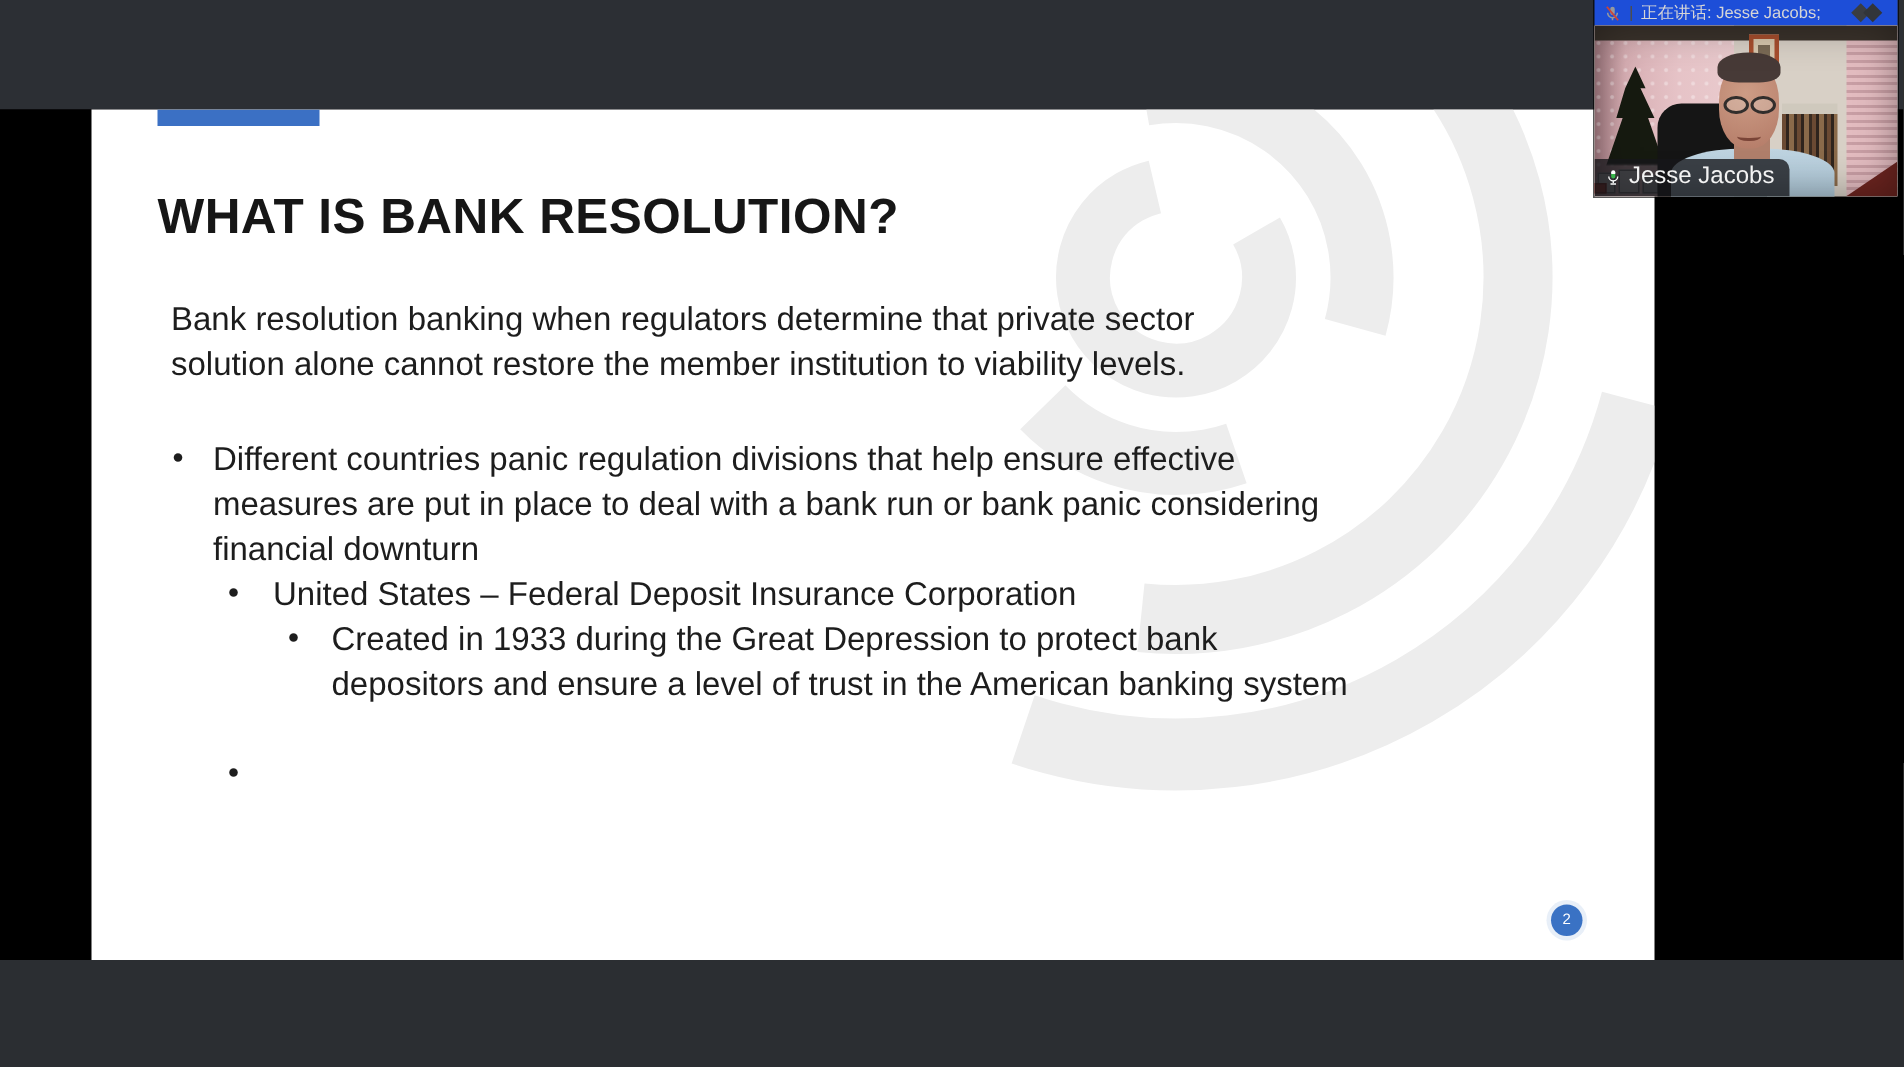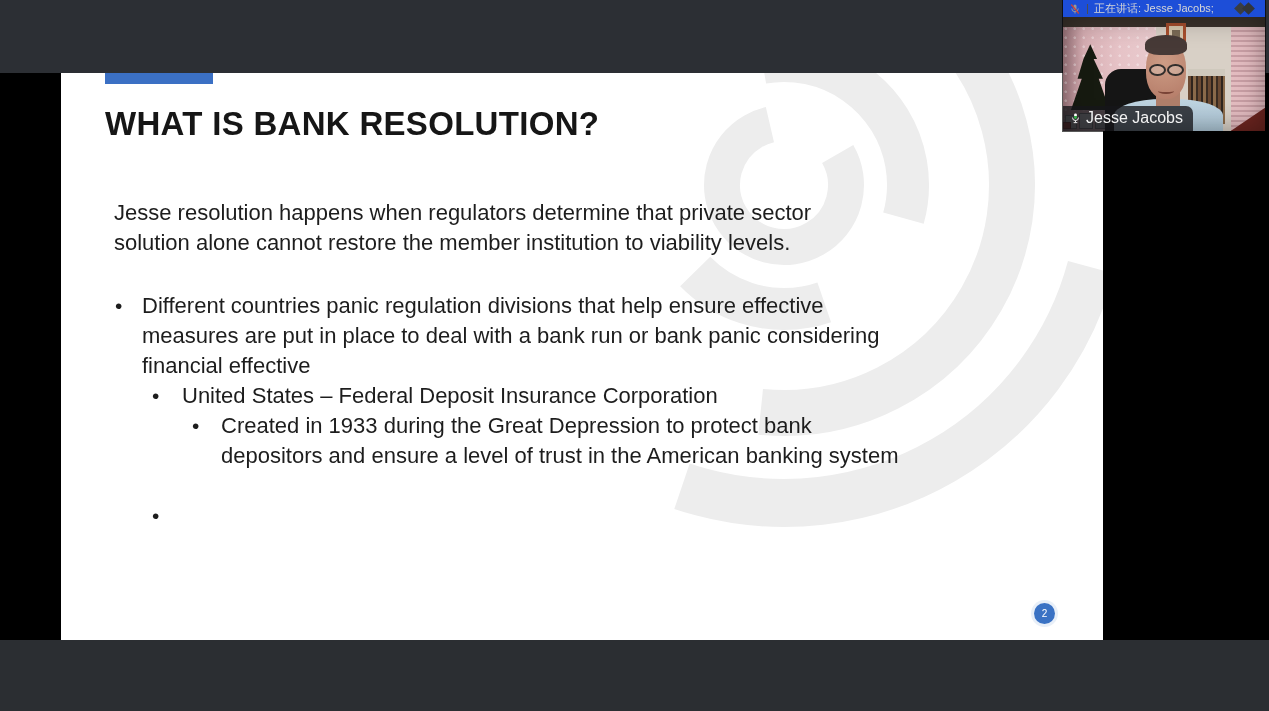--- a/index.html
+++ b/index.html
@@ -11,21 +11,21 @@
   .chrome-top{position:absolute;left:0;top:0;width:1269px;height:73px;background:#2c2f34;}
   .chrome-bottom{position:absolute;left:0;top:640px;width:1269px;height:71px;background:#2b2e32;}
   .stage-left{position:absolute;left:0;top:73px;width:61px;height:567px;background:#000;}
   .stage-right{position:absolute;left:1103px;top:73px;width:166px;height:567px;background:#000;}
 
   
   .slide{position:absolute;left:61px;top:73px;width:1042px;height:567px;background:#fff;overflow:hidden;}
   .accent-bar{position:absolute;left:44px;top:0;width:108px;height:11px;background:#3b70c4;}
   .watermark{position:absolute;left:0;top:0;pointer-events:none;}
   .slide-title{
-    position:absolute;left:44px;top:32px;margin:0;
+    position:absolute;left:44px;top:52px;margin:0;
     font-size:33px;font-weight:bold;letter-spacing:.3px;color:#161616;white-space:nowrap;
   }
   .t-line{white-space:nowrap;line-height:30px;font-size:22px;color:#1d1d1d;}
   .intro{position:absolute;left:53px;top:125px;}
   .bullet{position:absolute;display:flex;}
   .bullet .marker{font-size:21px;line-height:30px;color:#1d1d1d;flex:0 0 auto;}
   .bullet .lines{flex:0 0 auto;}
   .b1{left:54px;top:218px;}  .b1 .marker{width:27px;}
   .b2{left:91px;top:308px;}  .b2 .marker{width:30px;}
   .b3{left:131px;top:338px;} .b3 .marker{width:29px;}
@@ -109,30 +109,30 @@
         <circle cx="723" cy="112" r="228" stroke-width="46" stroke-dasharray="620 813" transform="rotate(-60 723 112)"></circle>
         <circle cx="723" cy="112" r="318" stroke-width="48" stroke-dasharray="520 1478" transform="rotate(15 723 112)"></circle>
       </g>
     </svg>
 
     <div class="accent-bar"></div>
 
     <h1 class="slide-title">WHAT IS BANK RESOLUTION?</h1>
 
     <div class="intro">
-      <div class="t-line">Jesse resolution happens when regulators determine that private sector</div>
+      <div class="t-line">Bank resolution banking when regulators determine that private sector</div>
       <div class="t-line">solution alone cannot restore the member institution to viability levels.</div>
     </div>
 
     <div class="bullet b1">
       <span class="marker">•</span>
       <div class="lines">
         <div class="t-line">Different countries panic regulation divisions that help ensure effective</div>
         <div class="t-line">measures are put in place to deal with a bank run or bank panic considering</div>
-        <div class="t-line">financial effective</div>
+        <div class="t-line">financial downturn</div>
       </div>
     </div>
 
     <div class="bullet b2">
       <span class="marker">•</span>
       <div class="lines">
         <div class="t-line">United States – Federal Deposit Insurance Corporation</div>
       </div>
     </div>
 

